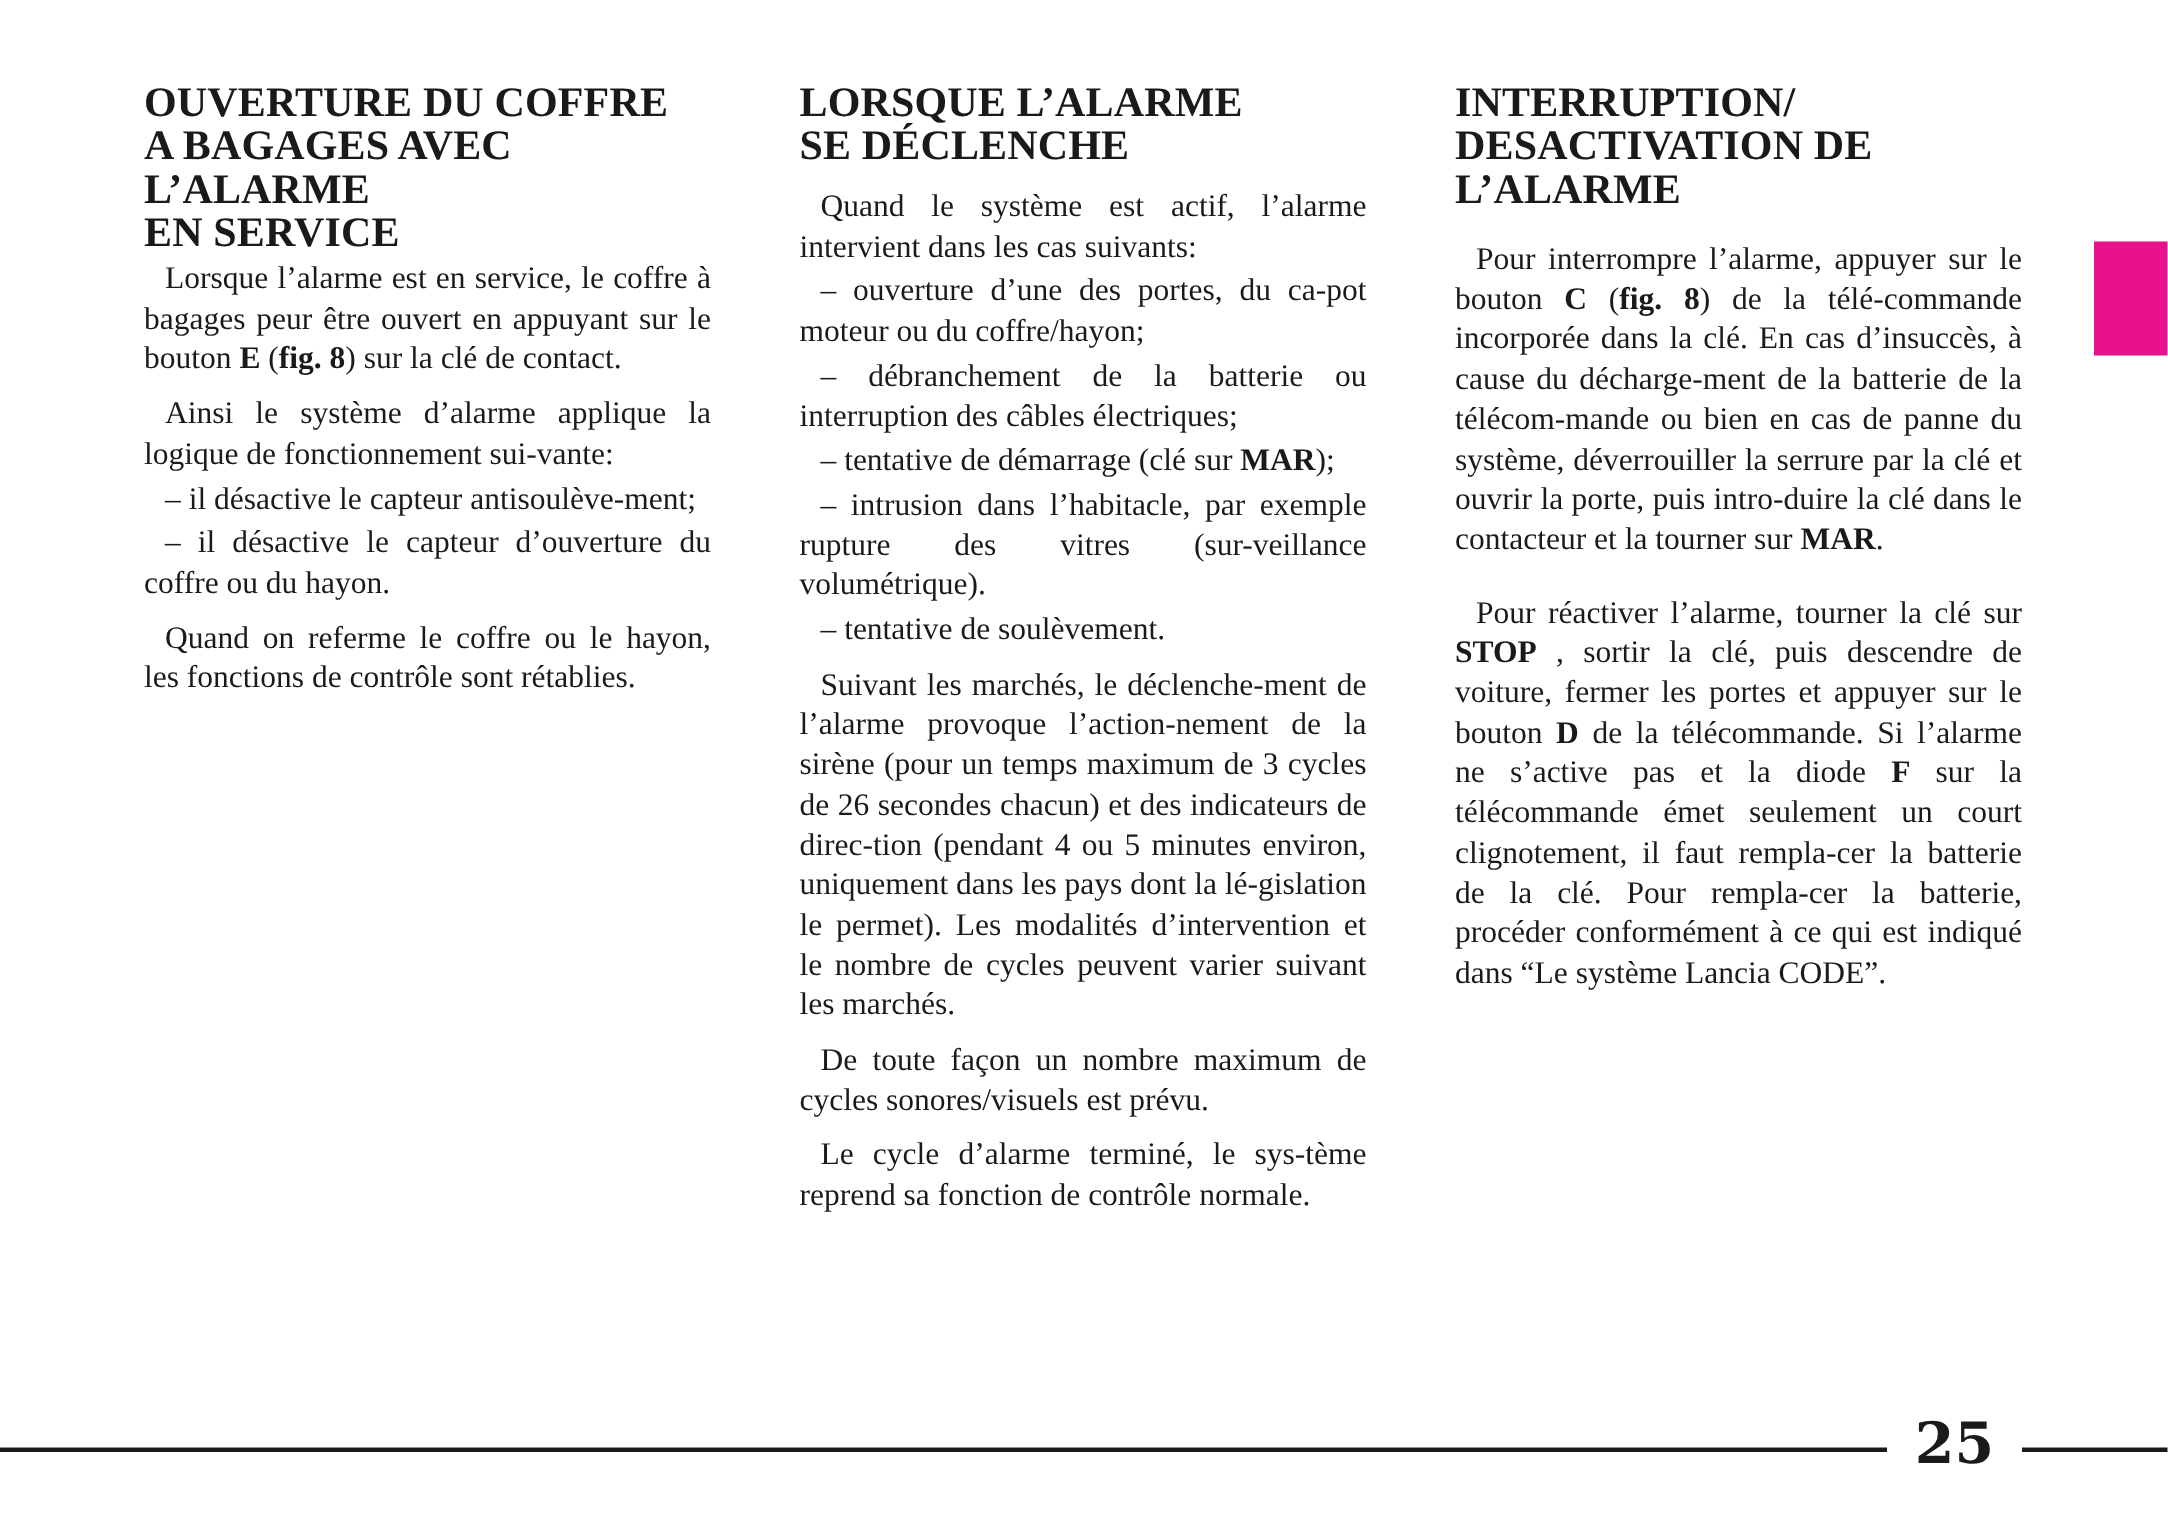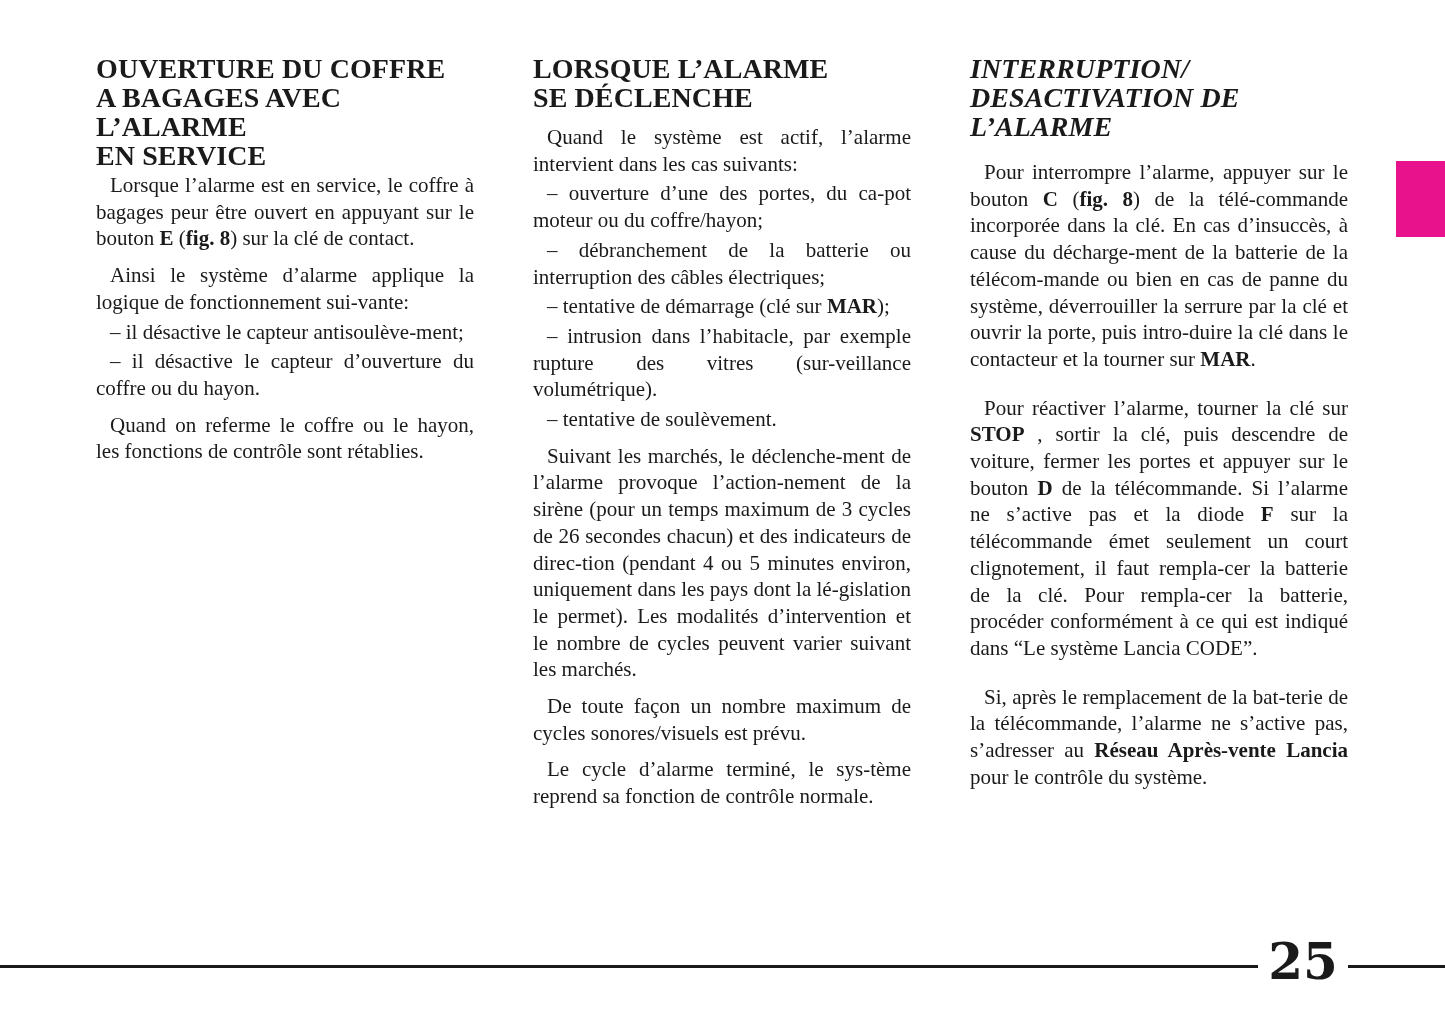--- a/index.html
+++ b/index.html
@@ -11,27 +11,27 @@
   .col3 { left: 970px; }
   h2 { margin: 0 0 2px 0; font-weight: bold; font-size: 28px; line-height: 29px;
        letter-spacing: 0.1px; white-space: pre-line; }
   p { margin: 0; font-size: 21px; line-height: 26.7px; text-align: justify;
       text-indent: 14px; hyphens: manual; }
   p.item { margin-top: 3px; }
   p.gap { margin-top: 10px; }
   p.gap2 { margin-top: 22px; }
   .col1 h2 + p { margin-top: 0; }
   .col2 h2 { margin-bottom: 12px; }
-  .col3 h2 { margin-bottom: 18px; font-style: italic; }
+  .col3 h2 { margin-bottom: 18px; }
   b { font-weight: bold; }
   .tab { position: absolute; left: 1396px; top: 161px; width: 49px; height: 76px; background: #e8128c; }
   .rule-left { position: absolute; left: 0; top: 965px; width: 1258px; height: 3px; background: #1a1a1a; }
   .rule-right { position: absolute; left: 1348px; top: 965px; width: 97px; height: 3px; background: #1a1a1a; }
   .page-num { position: absolute; left: 1262px; top: 940px; width: 82px; text-align: center;
-              font-size: 50px; font-weight: bold; line-height: 44px; font-family: "DejaVu Serif", serif; }
+              font-size: 38px; font-weight: bold; line-height: 44px; font-family: "DejaVu Serif", serif; }
 </style>
 </head>
 <body>
 
 <div class="col col1">
   <h2>OUVERTURE DU COFFRE
 A BAGAGES AVEC L’ALARME
 EN SERVICE</h2>
   <p><span>Lorsque l’alarme est en service, le coffre à bagages peur être ouvert en appuyant sur le bouton </span><b>E</b><span> (</span><b>fig. 8</b><span>) sur la clé de contact.</span></p>
   <p class="gap">Ainsi le système d’alarme applique la logique de fonctionnement sui-vante:</p>
@@ -52,20 +52,19 @@
   <p class="gap">Suivant les marchés, le déclenche-ment de l’alarme provoque l’action-nement de la sirène (pour un temps maximum de 3 cycles de 26 secondes chacun) et des indicateurs de direc-tion (pendant 4 ou 5 minutes environ, uniquement dans les pays dont la lé-gislation le permet). Les modalités d’intervention et le nombre de cycles peuvent varier suivant les marchés.</p>
   <p class="gap">De toute façon un nombre maximum de cycles sonores/visuels est prévu.</p>
   <p class="gap">Le cycle d’alarme terminé, le sys-tème reprend sa fonction de contrôle normale.</p>
 </div>
 
 <div class="col col3">
   <h2>INTERRUPTION/
 DESACTIVATION DE L’ALARME</h2>
   <p><span>Pour interrompre l’alarme, appuyer sur le bouton </span><b>C</b><span> (</span><b>fig. 8</b><span>) de la télé-commande incorporée dans la clé. En cas d’insuccès, à cause du décharge-ment de la batterie de la télécom-mande ou bien en cas de panne du système, déverrouiller la serrure par la clé et ouvrir la porte, puis intro-duire la clé dans le contacteur et la tourner sur </span><b>MAR</b><span>.</span></p>
   <p class="gap2"><span>Pour réactiver l’alarme, tourner la clé sur </span><b>STOP</b><span> , sortir la clé, puis descendre de voiture, fermer les portes et appuyer sur le bouton </span><b>D</b><span> de la télécommande. Si l’alarme ne s’active pas et la diode </span><b>F</b><span> sur la télécommande émet seulement un court clignotement, il faut rempla-cer la batterie de la clé. Pour rempla-cer la batterie, procéder conformément à ce qui est indiqué dans “Le système Lancia CODE”.</span></p>
-  <p class="gap2"><span>Si, après le remplacement de la bat-terie de la télécommande, l’alarme ne s’active pas, s’adresser au </span><b>Réseau Après-vente Lancia</b><span> pour le contrôle du système.</span></p>
 </div>
 
 <div class="tab"></div>
 
 <div class="rule-left"></div>
 <div class="page-num">25</div>
 <div class="rule-right"></div>
 
 </body></html>

